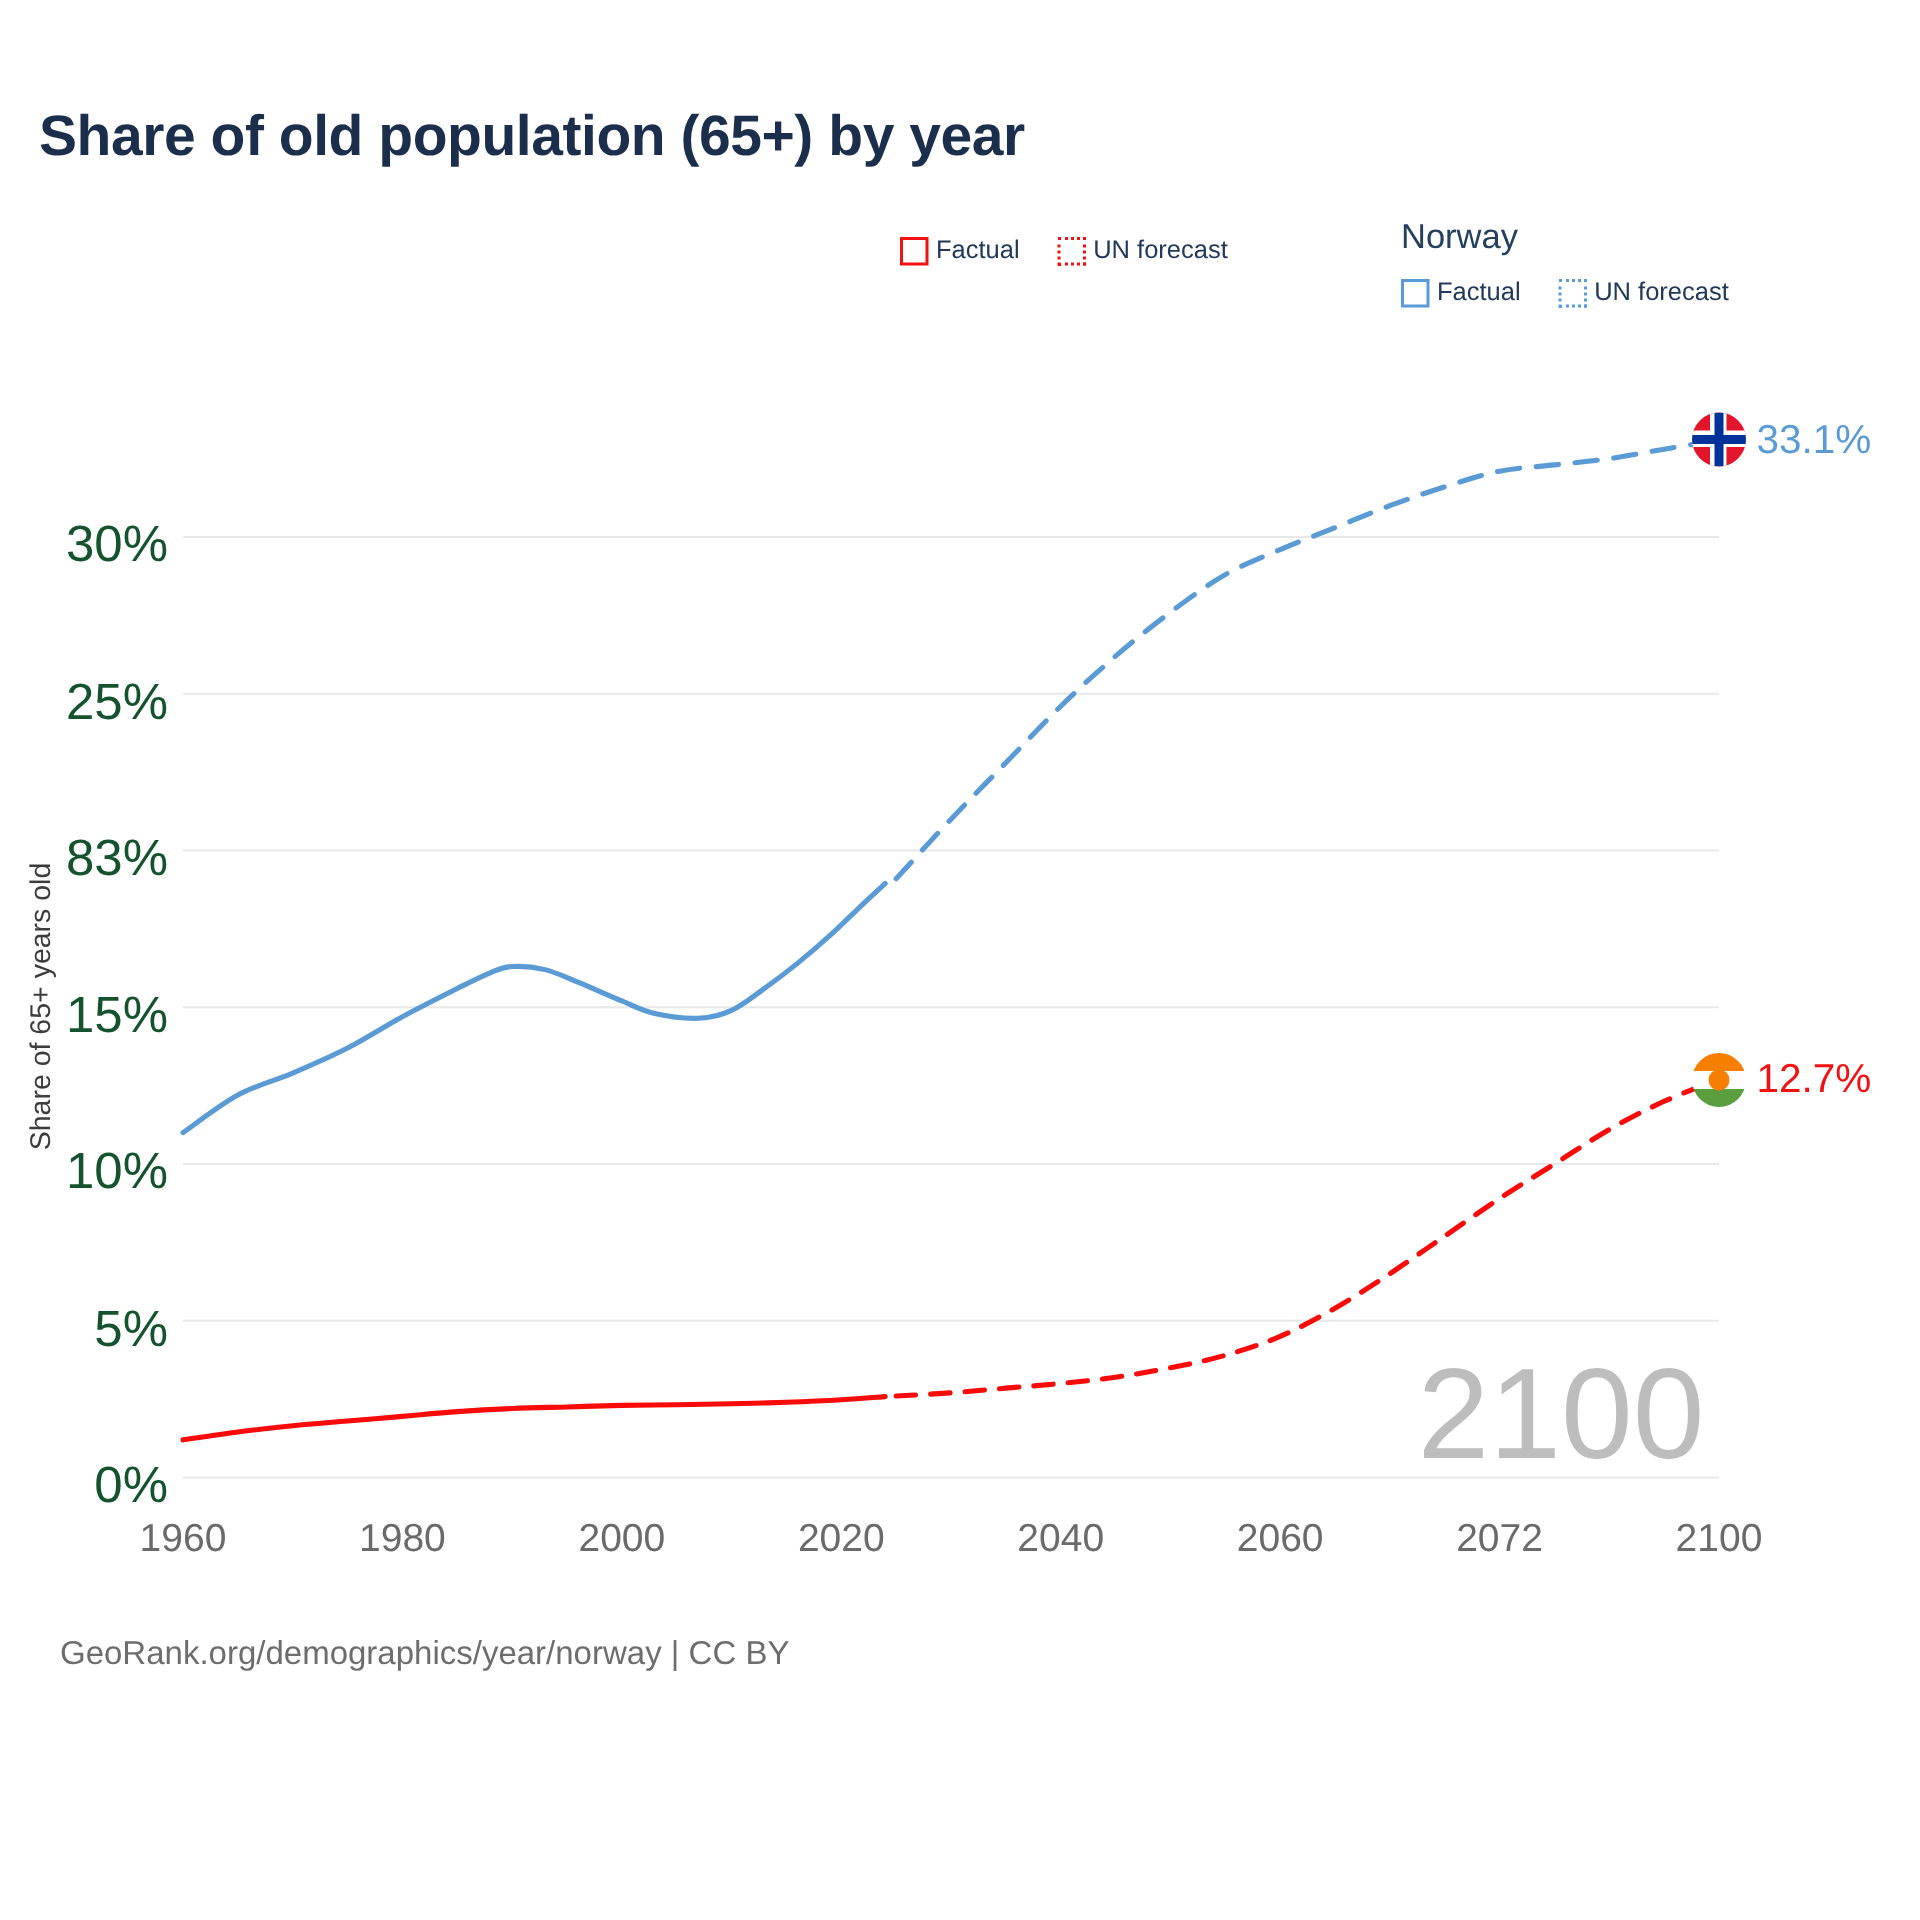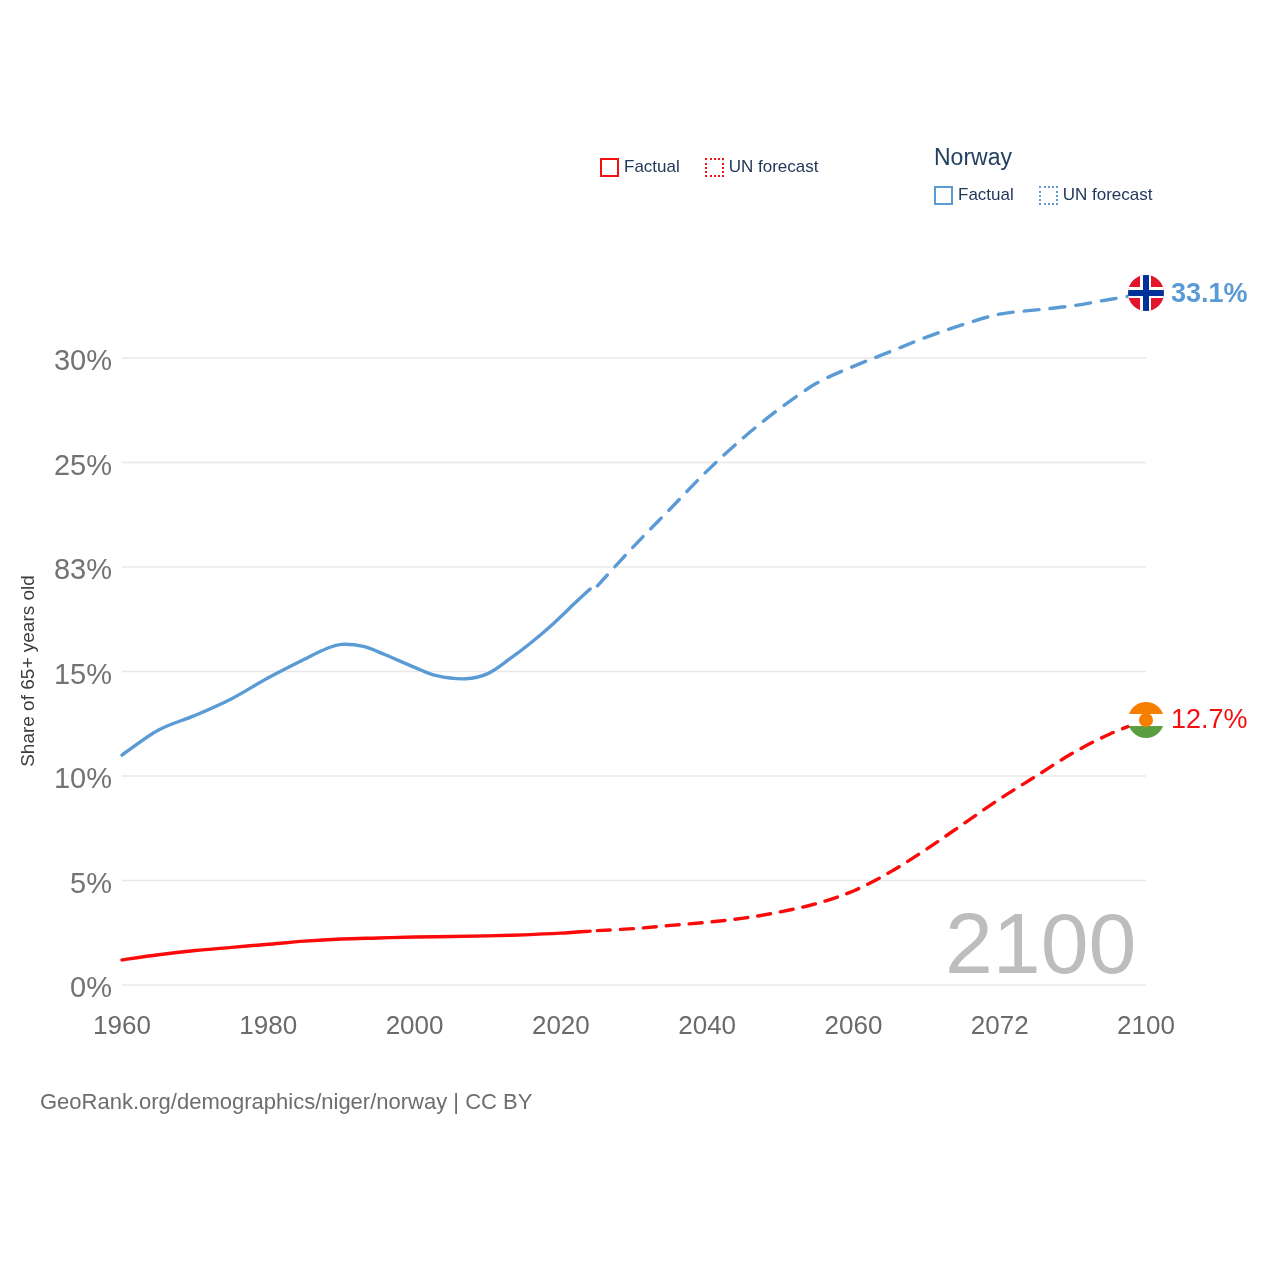--- a/index.html
+++ b/index.html
@@ -102,22 +102,22 @@
   .line-norway { stroke: #5b9bd5; stroke-width: 3.4; }
   .dashed-niger  { stroke-dasharray: 13 10; }
   .dashed-norway { stroke-dasharray: 15 11; }
 
   
   .ytick {
     position: absolute;
     right: 0;
     width: 108px;
     text-align: right;
-    font-size: 29px;
-    color: #737373;
+    font-size: 34px;
+    color: #14532d;
     transform: translateY(-14px);
   }
   #y-ticks {
     position: absolute;
     left: 0; top: 0;
     width: 112px; height: 1060px;
   }
   #x-ticks {
     position: absolute;
     left: 0; top: 1010px;
@@ -199,20 +199,21 @@
     line-height: 33px;
   }
   #footer div { white-space: normal; }
   #footer-line2 { margin-top: 0px; }
 </style>
 </head>
 <body>
 
 <div id="root">
 
+  <div id="chart-title">Share of old population (65+) by year</div>
 
   <div id="legend">
     <div class="legend-group niger">
       <div class="legend-row">
         <div class="legend-item">
           <span class="swatch solid-red"></span>
           <span class="legend-label">Factual</span>
         </div>
         <div class="legend-item">
           <span class="swatch dotted-red"></span>
@@ -271,21 +272,21 @@
         <div class="xtick" style="left: 560.857px;">2020</div>
         <div class="xtick" style="left: 707.143px;">2040</div>
         <div class="xtick" style="left: 853.429px;">2060</div>
         <div class="xtick" style="left: 999.714px;">2072</div>
         <div class="xtick" style="left: 1146px;">2100</div>
       </div>
     <div id="y-axis-title">Share of 65+ years old</div>
 
     <div id="watermark">2100</div>
 
-    <div class="endpoint" id="endpoint-norway" style="left: 1128px; top: 275.21px; font-weight: bold;">
+    <div class="endpoint" id="endpoint-norway" style="left: 1128px; top: 275.21px;">
       <span class="flag flag-no">
         <span class="v-white"></span>
           <span class="h-white"></span>
         <span class="v-blue"></span>
           <span class="h-blue"></span>
       </span>
       <span class="endpoint-value val-norway">33.1%</span>
     </div>
 
     <div class="endpoint" id="endpoint-niger" style="left: 1128px; top: 701.57px;">
@@ -293,16 +294,16 @@
         <span class="band-o"></span>
           <span class="band-w"></span>
         <span class="band-g"></span>
           <span class="disc"></span>
       </span>
       <span class="endpoint-value val-niger">12.7%</span>
     </div>
   </div>
 
   <div id="footer">
-    <div id="footer-line2">GeoRank.org/demographics/niger/norway | CC BY</div>
+    <div id="footer-line2">GeoRank.org/demographics/year/norway | CC BY</div>
   </div>
 
 </div>
 
 </body></html>

